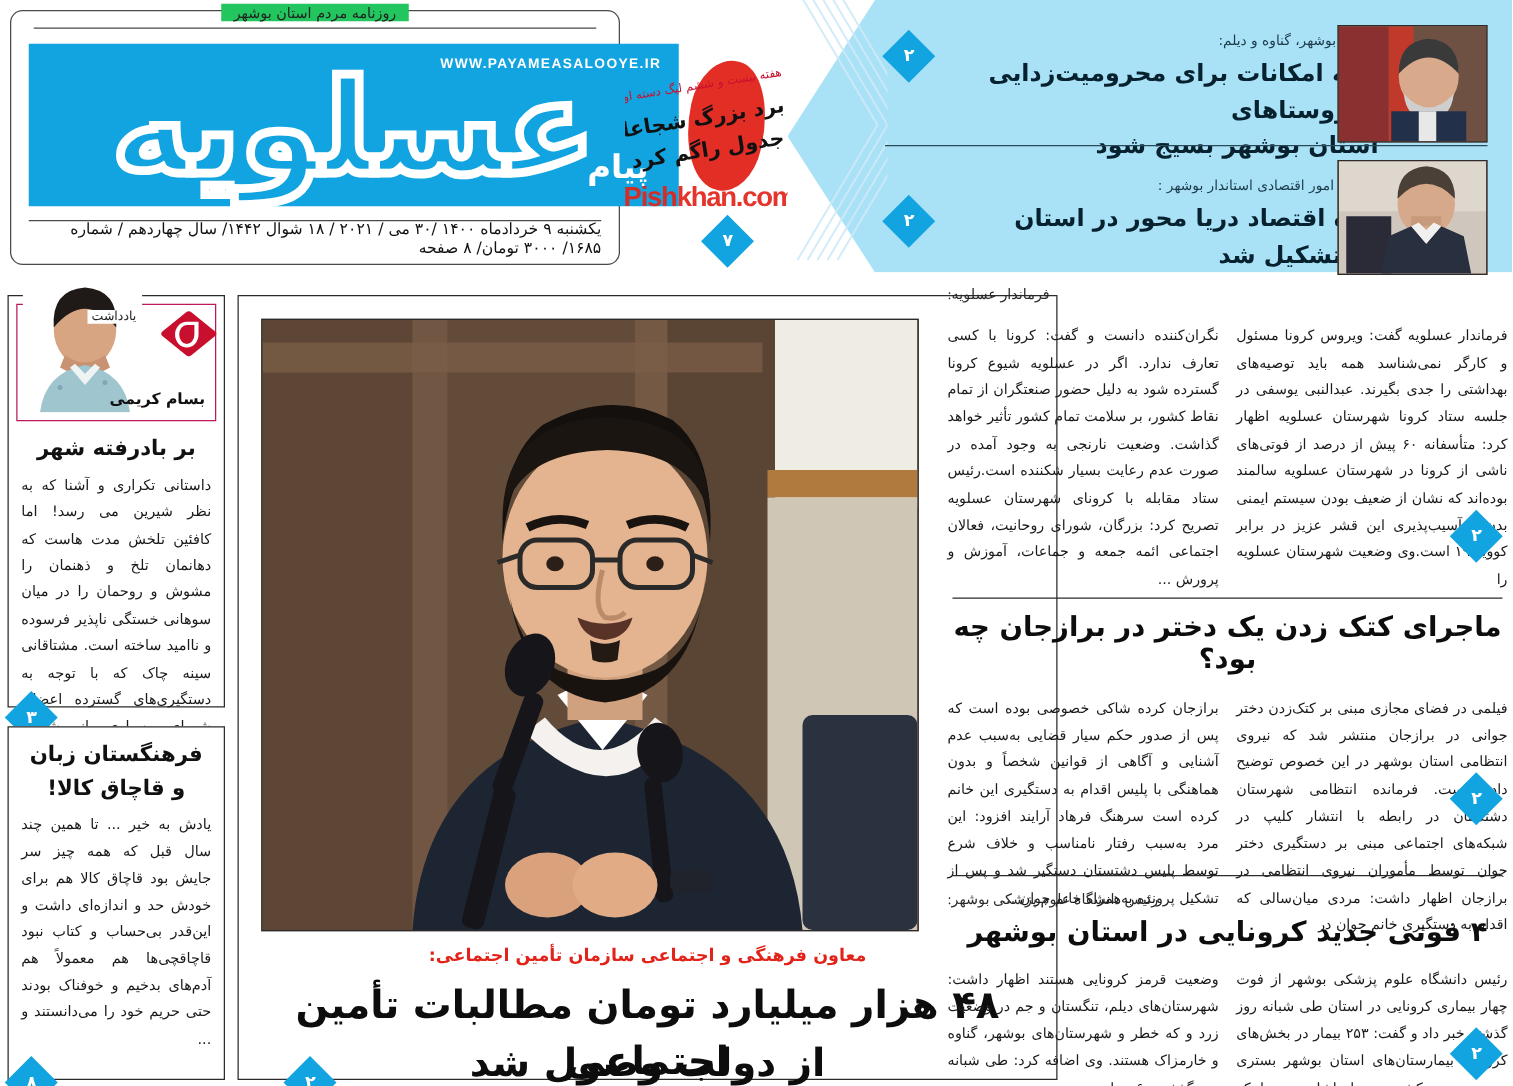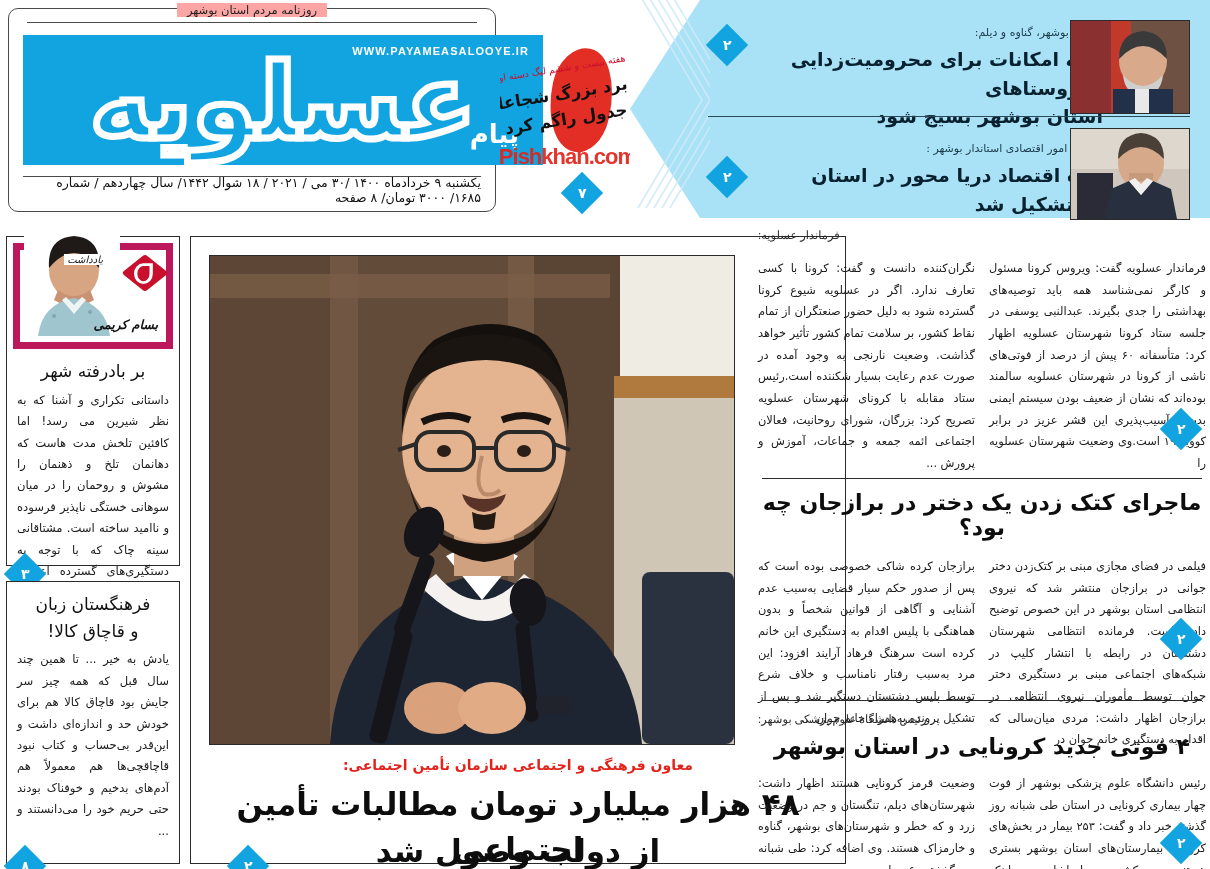--- a/index.html
+++ b/index.html
@@ -11,21 +11,21 @@
   }
   .page{position:absolute;inset:0;width:1210px;height:869px;background:#fff;}
 
   
   .topband{position:absolute;left:0;top:0;width:1210px;height:218px;}
 
   
   .masthead{position:absolute;left:8px;top:8px;width:488px;height:204px;
     border:1px solid #4a4a4a;border-radius:10px;background:#fff;box-sizing:border-box;}
   .mh-tagline{position:absolute;left:0;right:0;top:-10px;text-align:center;}
-  .mh-tagline span{background:#fca5a5;padding:0 10px;font-size:11.5px;letter-spacing:1px;color:#222;}
+  .mh-tagline span{background:#22c55e;padding:0 10px;font-size:11.5px;letter-spacing:1px;color:#222;}
   .mh-rule{position:absolute;top:13px;left:18px;right:18px;height:1px;background:#4a4a4a;}
   .logo-box{position:absolute;left:14px;top:26px;width:520px;height:130px;background:#12a4e0;}
   .logo-url{position:absolute;right:14px;top:10px;color:#fff;font-size:11px;font-weight:bold;letter-spacing:1.1px;
     font-family:"Liberation Sans",sans-serif;direction:ltr;}
   .logo-word{position:absolute;left:0;right:0;top:8px;text-align:center;
     font-size:104px;line-height:118px;font-weight:bold;color:#12a4e0;
     -webkit-text-stroke:7px #ffffff;letter-spacing:-2px;
     font-family:"DejaVu Sans",sans-serif;}
   .logo-sub{position:absolute;right:24px;bottom:16px;color:#fff;font-size:26px;font-weight:bold;}
   .mh-date{position:absolute;left:14px;right:14px;bottom:8px;height:26px;
@@ -57,29 +57,29 @@
   .divline{position:absolute;height:1px;background:#2b4a58;}
 
   .badge{position:absolute;width:30px;height:30px;background:#12a4e0;transform:rotate(45deg);
     display:flex;align-items:center;justify-content:center;}
   .badge span{transform:rotate(-45deg);color:#fff;font-size:14px;font-weight:bold;}
 
   
   .side{position:absolute;left:6px;width:174px;border:1px solid #2b2b2b;background:#fff;box-sizing:border-box;}
   .side.s1{top:236px;height:330px;}
   .side.s2{top:581px;height:283px;}
-  .side-head{position:relative;height:92px;margin:6px;border:7px solid #be185d;font-style:italic;}
+  .side-head{position:relative;height:92px;margin:6px;border:1px solid #be185d;}
   .side-tag{position:absolute;right:60px;top:4px;font-size:10px;color:#222;background:#fff;padding:0 3px;z-index:4;}
   .side-diamond{position:absolute;right:6px;top:8px;width:30px;height:30px;background:#c8102e;
     transform:rotate(45deg) skew(-6deg,-6deg);border-radius:3px;z-index:3;}
   .side-diamond:after{content:"";position:absolute;left:6px;top:5px;width:11px;height:17px;
     border:3px solid #fff;border-radius:50% 0 50% 50%;transform:rotate(-45deg);}
   .side-author{position:absolute;right:8px;bottom:10px;font-size:12.5px;font-weight:bold;color:#111;z-index:4;}
   .side-portrait{position:absolute;left:4px;top:-26px;width:96px;height:112px;overflow:hidden;}
-  .side-title{margin:10px 10px 6px;text-align:center;font-size:17px;font-weight:normal;line-height:1.45;color:#111;}
+  .side-title{margin:10px 10px 6px;text-align:center;font-size:17px;font-weight:bold;line-height:1.45;color:#111;}
   .side-body{margin:0 10px 8px;text-align:justify;font-size:11.6px;line-height:1.85;color:#1a1a1a;}
 
   
   .center{position:absolute;left:190px;top:236px;width:656px;height:628px;
     border:1px solid #2b2b2b;background:#fff;box-sizing:border-box;}
   .center-photo{position:absolute;left:18px;top:18px;width:524px;height:488px;
     border:1px solid #2b2b2b;overflow:hidden;background:#6f5543;}
   .center-kick{position:absolute;left:14px;right:14px;top:520px;text-align:center;
     color:#e2231a;font-size:14px;font-weight:bold;}
   .center-hl{position:absolute;left:14px;right:14px;top:545px;text-align:center;

